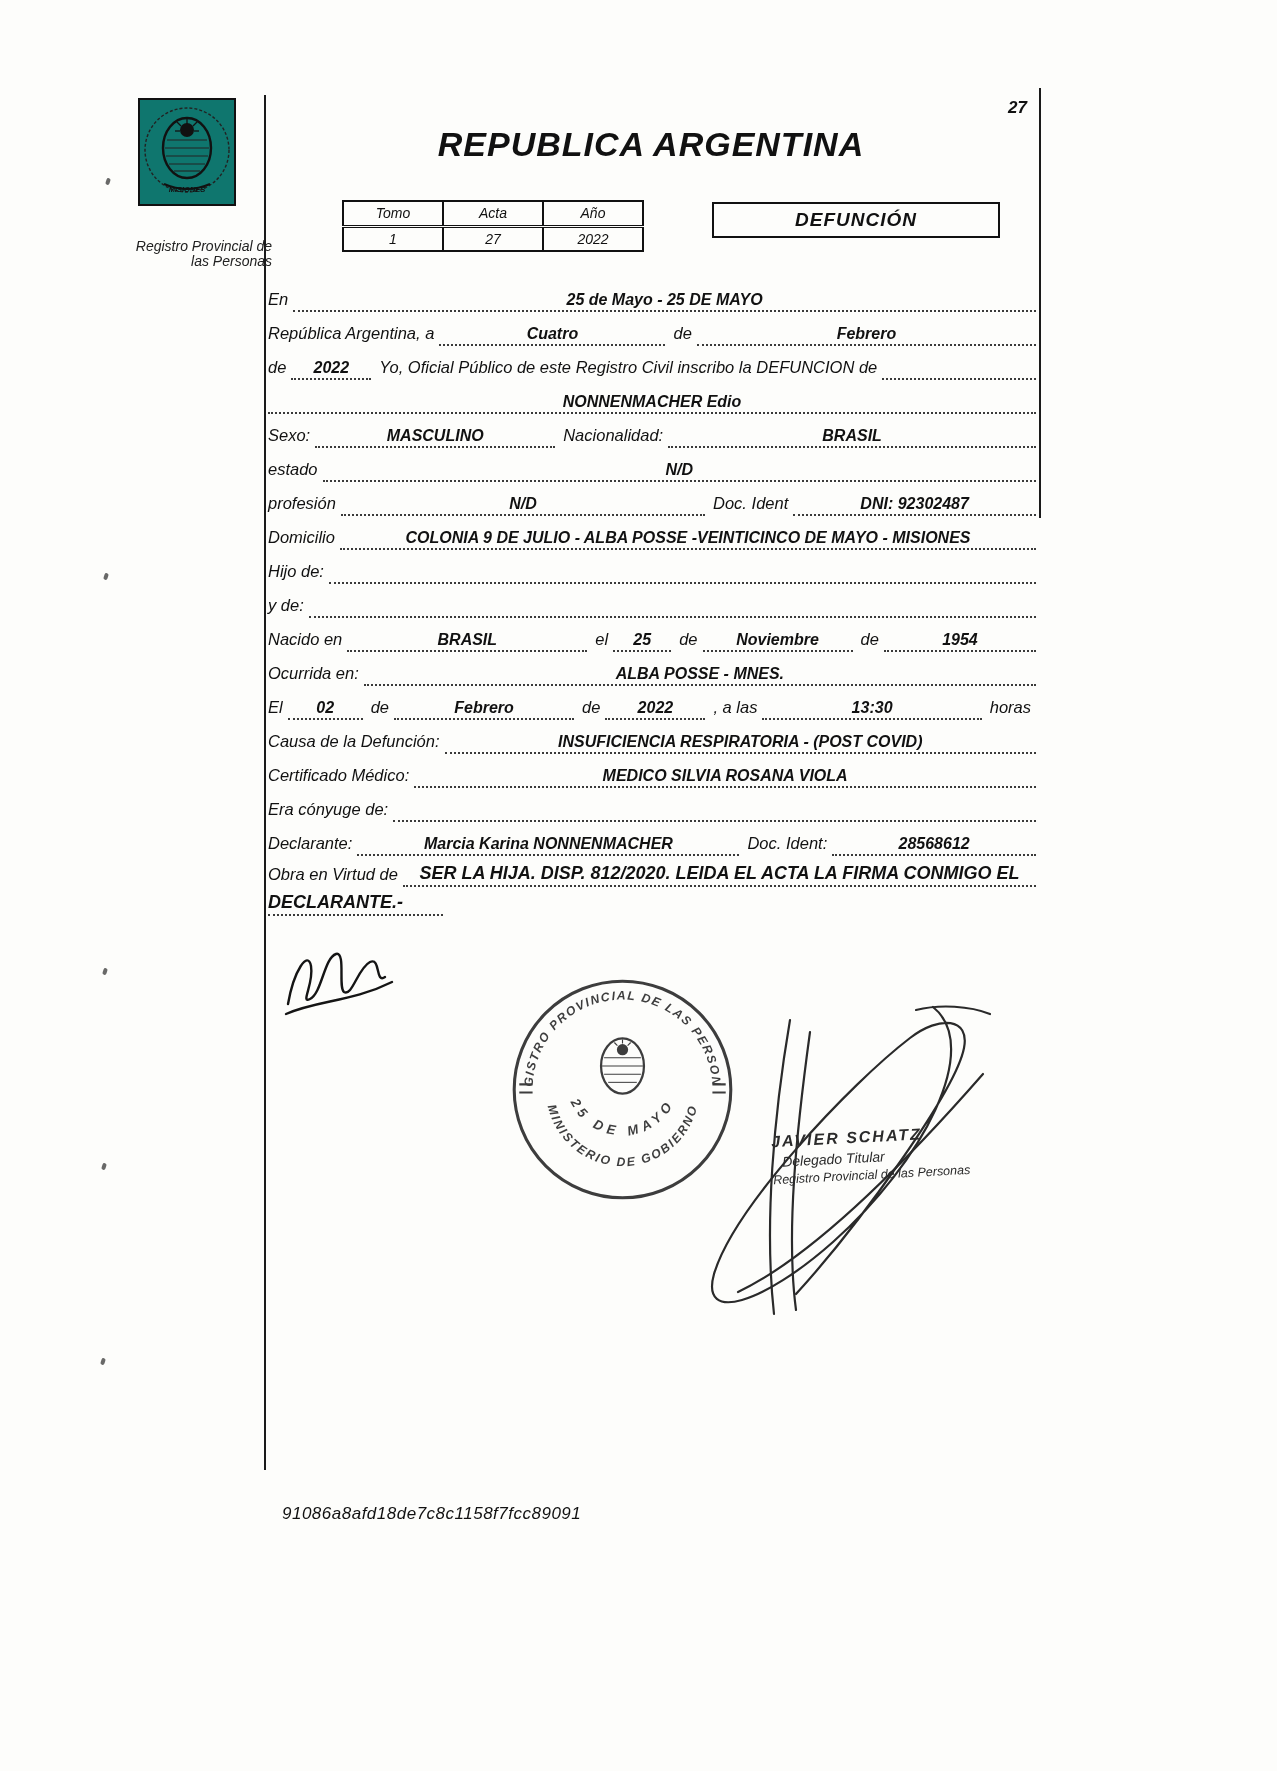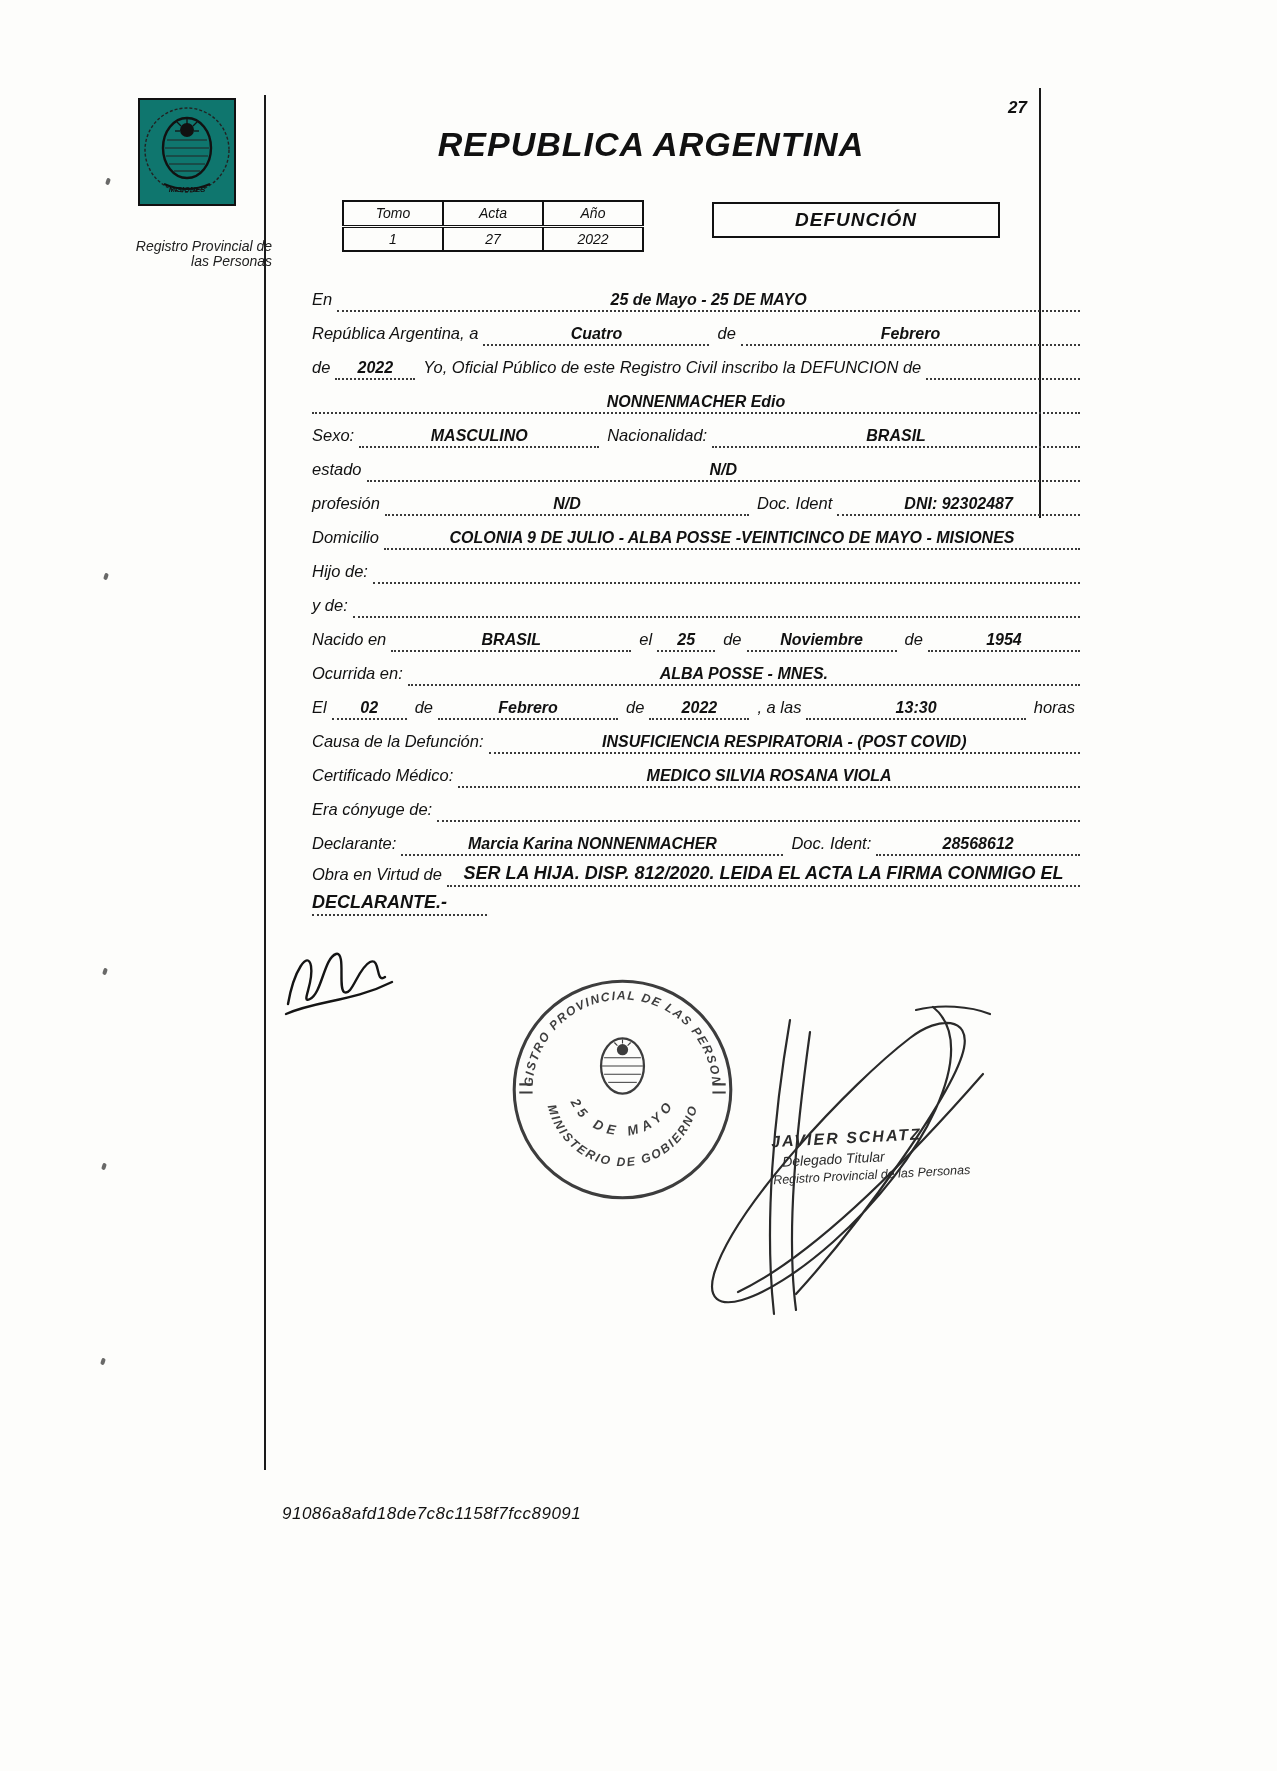--- a/index.html
+++ b/index.html
@@ -19,21 +19,21 @@
     font-size: 34px; font-weight: 700; letter-spacing: 1px; }
   .page-number { position: absolute; left: 1008px; top: 98px; font-size: 17px; font-weight: 700; }
   .rec-table { position: absolute; left: 342px; top: 200px; border-collapse: collapse; font-size: 14px; }
   .rec-table th, .rec-table td { border: 2px solid #111; text-align: center; padding: 2px 6px; font-weight: 400; }
   .rec-table th { width: 100px; height: 25px; border-bottom: 3px double #111; }
   .rec-table td { height: 25px; }
   .defuncion-box { position: absolute; left: 712px; top: 202px; width: 288px; height: 36px;
     border: 2px solid #111; display: flex; align-items: center; justify-content: center;
     font-size: 19px; font-weight: 700; letter-spacing: 1px; }
   
-  .form { position: absolute; left: 268px; top: 278px; width: 768px; font-size: 16.5px; margin-left: 44px; }
+  .form { position: absolute; left: 268px; top: 278px; width: 768px; font-size: 16.5px; }
   .row { display: flex; align-items: flex-end; height: 34px; white-space: nowrap; }
   .lbl { padding: 0 5px 3px 0; }
   .lbl.mid { padding: 0 5px 3px 8px; }
   .fill { border-bottom: 2px dotted #3a3a3a; text-align: center; font-weight: 700;
     font-size: 16px; padding-bottom: 1px; overflow: visible; }
   .grow { flex: 1 1 auto; }
   .obra-row { height: 31px; align-items: flex-end; }
   .obra-val { border-bottom: 2px dotted #3a3a3a; font-weight: 700; font-size: 18px; flex: 1 1 auto; text-align: center; padding-bottom: 1px; }
   .obra-line2 { height: 29px; }
   .obra-line2 .obra-val { flex: 0 0 auto; padding-right: 40px; }

